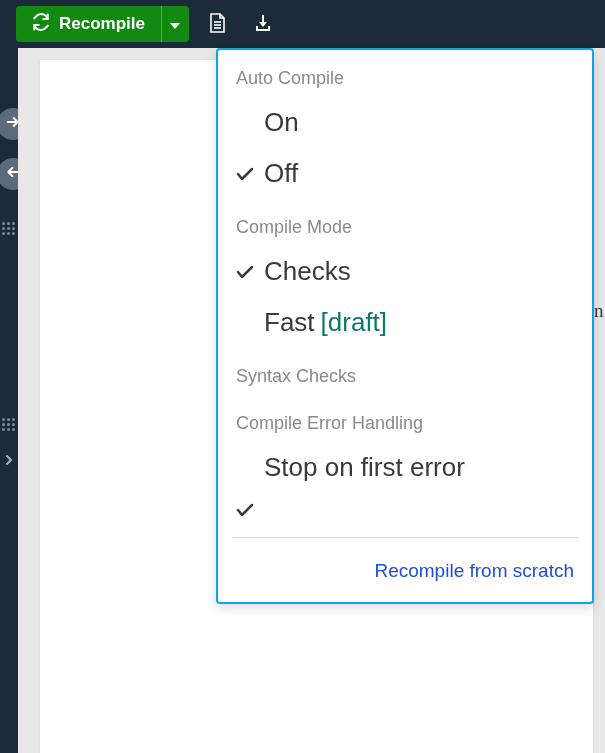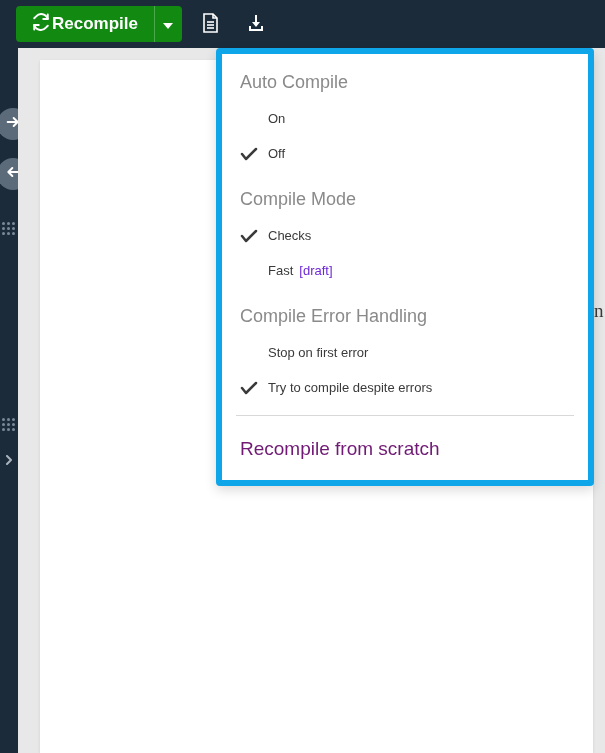--- a/index.html
+++ b/index.html
@@ -26,21 +26,21 @@
       background: #128a12;
       color: #fff;
       border: none;
       border-radius: 4px 0 0 4px;
       height: 36px;
       padding: 0 16px;
       font-size: 17px;
       font-weight: 700;
       display: flex;
       align-items: center;
-      gap: 2px;
+      gap: 9px;
       cursor: pointer;
     }
     .recompile-caret {
       background: #128a12;
       color: #fff;
       border: none;
       border-left: 1px solid rgba(255,255,255,0.25);
       border-radius: 0 4px 4px 0;
       height: 36px;
       width: 28px;
@@ -127,63 +127,64 @@
       bottom: 0;
       background: #fff;
       box-shadow: 0 1px 3px rgba(0,0,0,0.1);
     }
     .dropdown {
       position: absolute;
       left: 216px;
       top: 48px;
       width: 378px;
       background: #fff;
-      border: 6px solid #0ea5e9;
+      border: 2px solid #0ea5e9;
       border-radius: 4px;
       box-shadow: 0 4px 12px rgba(0,0,0,0.15);
       padding-bottom: 12px;
     }
     .dd-section-header {
       color: #8a8a8a;
       font-size: 18px;
       padding: 18px 18px 8px 18px;
       font-weight: 400;
     }
     .dd-item {
       display: flex;
       align-items: center;
       padding: 10px 18px;
       cursor: pointer;
       color: #3a3a3a;
-      font-size: 13px;
+      font-size: 26px;
     }
     .dd-item .check-slot {
       width: 28px;
       display: flex;
       align-items: center;
       justify-content: flex-start;
     }
     .dd-item .label-main { }
     .dd-item .label-suffix {
-      color: #6d28d9;
+      color: #0f766e;
       margin-left: 6px;
     }
     .dd-divider {
       height: 1px;
       background: #d8d8d8;
       margin: 10px 14px;
     }
     .dd-action {
       color: #8a8a8a;
       font-size: 19px;
       padding: 12px 18px 8px 18px;
       cursor: pointer;
     }
     .dd-action.dark {
-      color: #701a75;
+      color: #1d4ed8;
+      text-align: right;
     }
     .hidden-text {
       position: absolute;
       left: 594px;
       top: 300px;
       color: #3a3a3a;
       font-size: 19px;
       font-family: serif;
     }
   </style>
@@ -311,31 +312,31 @@
         </svg>
     </span>
     <span class="label-main">Checks</span>
   </div>
   <div class="dd-item">
     <span class="check-slot"></span>
     <span class="label-main">Fast</span>
     <span class="label-suffix">[draft]</span>
   </div>
 
+  <div class="dd-section-header">Syntax Checks</div>
 
   <div class="dd-section-header">Compile Error Handling</div>
   <div class="dd-item">
     <span class="check-slot"></span>
     <span class="label-main">Stop on first error</span>
   </div>
   <div class="dd-item">
     <span class="check-slot">
       <svg width="18" height="14" viewBox="0 0 18 14" fill="none" stroke="#3a3a3a" stroke-width="2.5" stroke-linecap="round" stroke-linejoin="round">
           <polyline points="2 7 6 12 16 2"></polyline>
         </svg>
     </span>
-    <span class="label-main">Try to compile despite errors</span>
   </div>
 
   <div class="dd-divider"></div>
 
   <div class="dd-action dark">Recompile from scratch</div>
 </div>
 
 </body></html>

